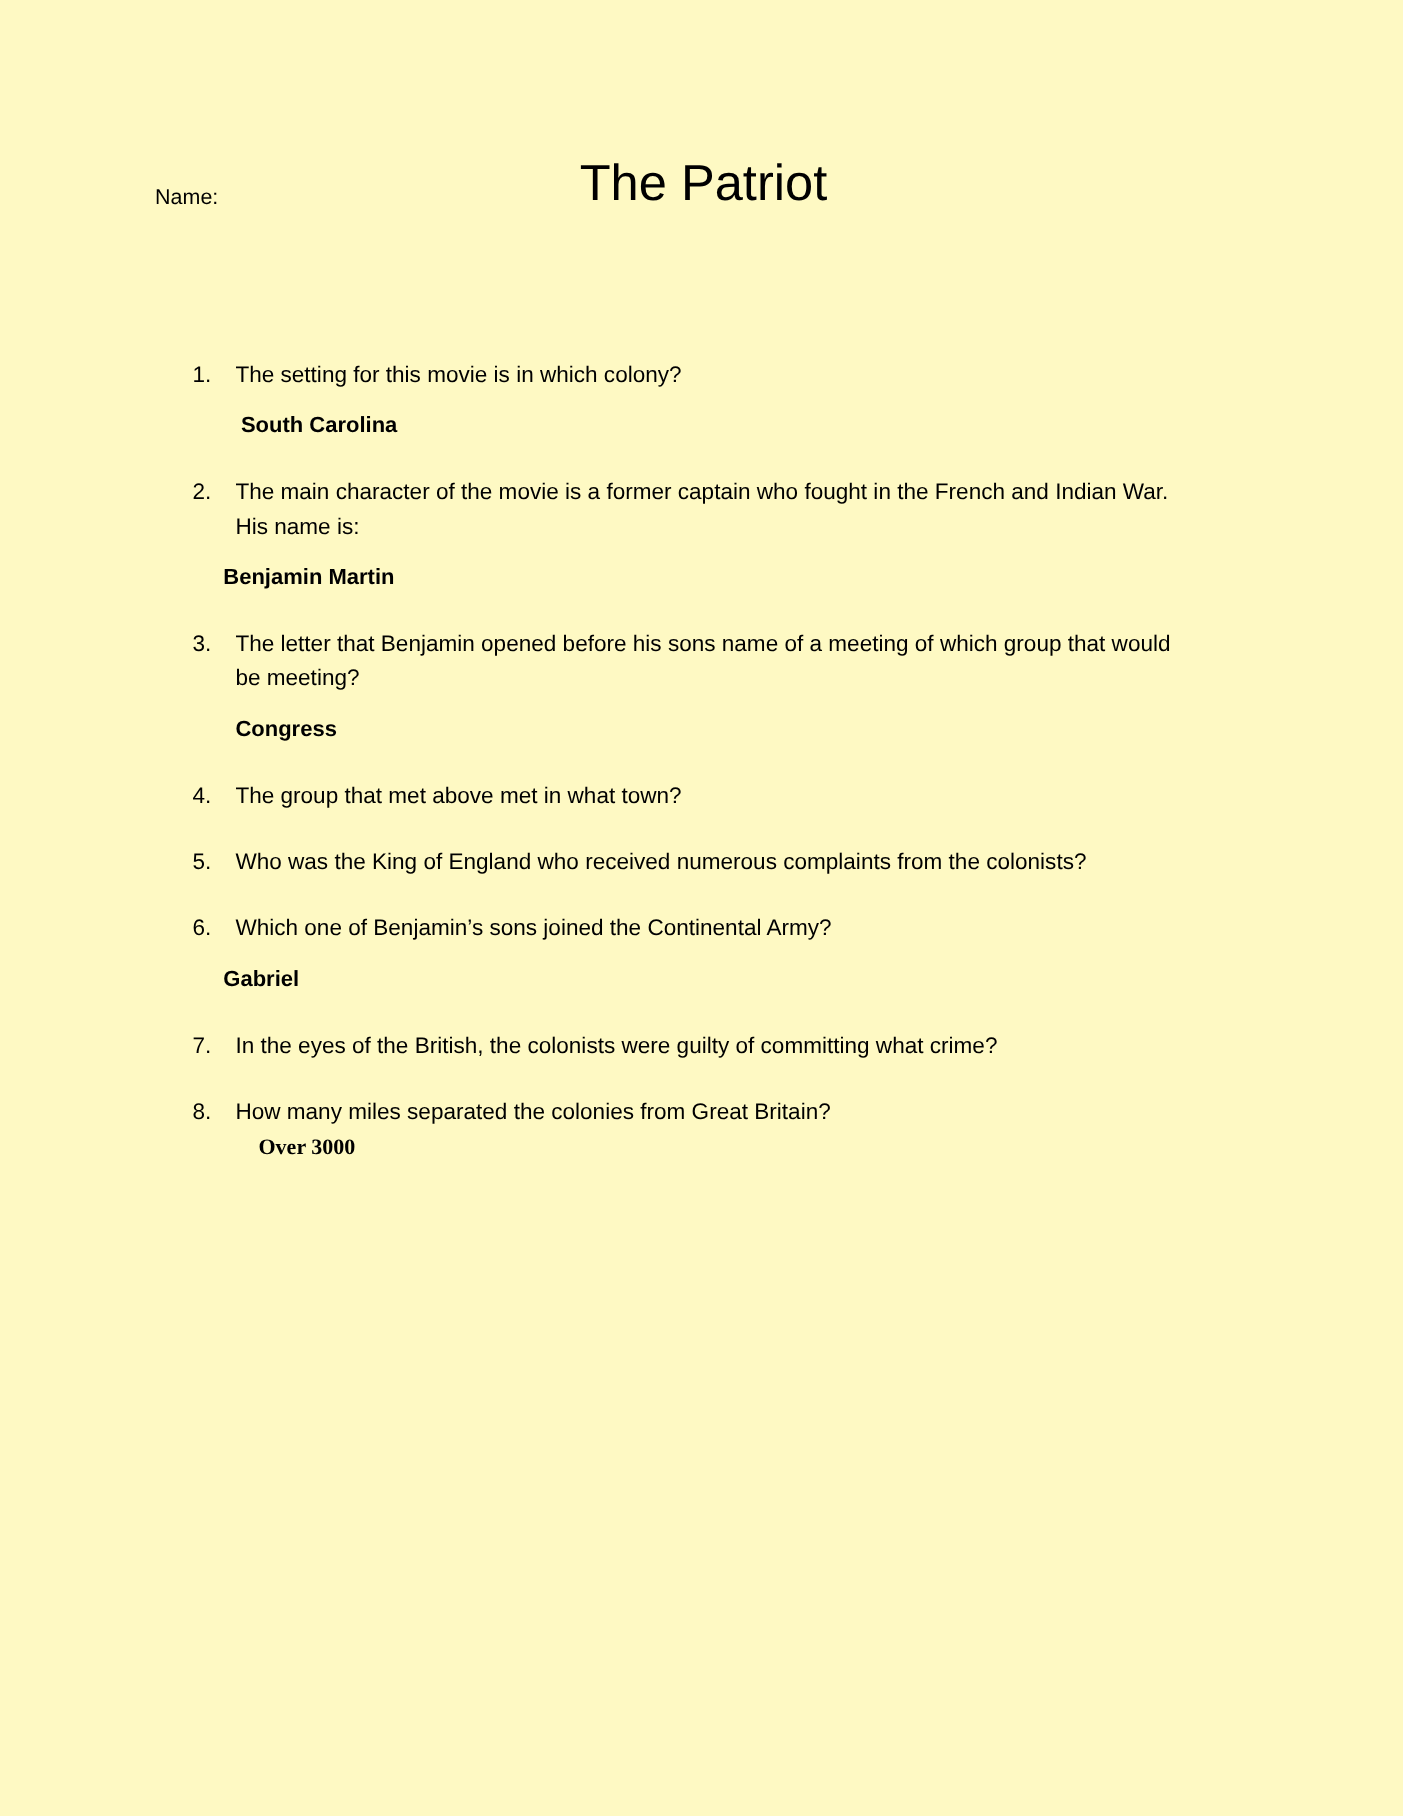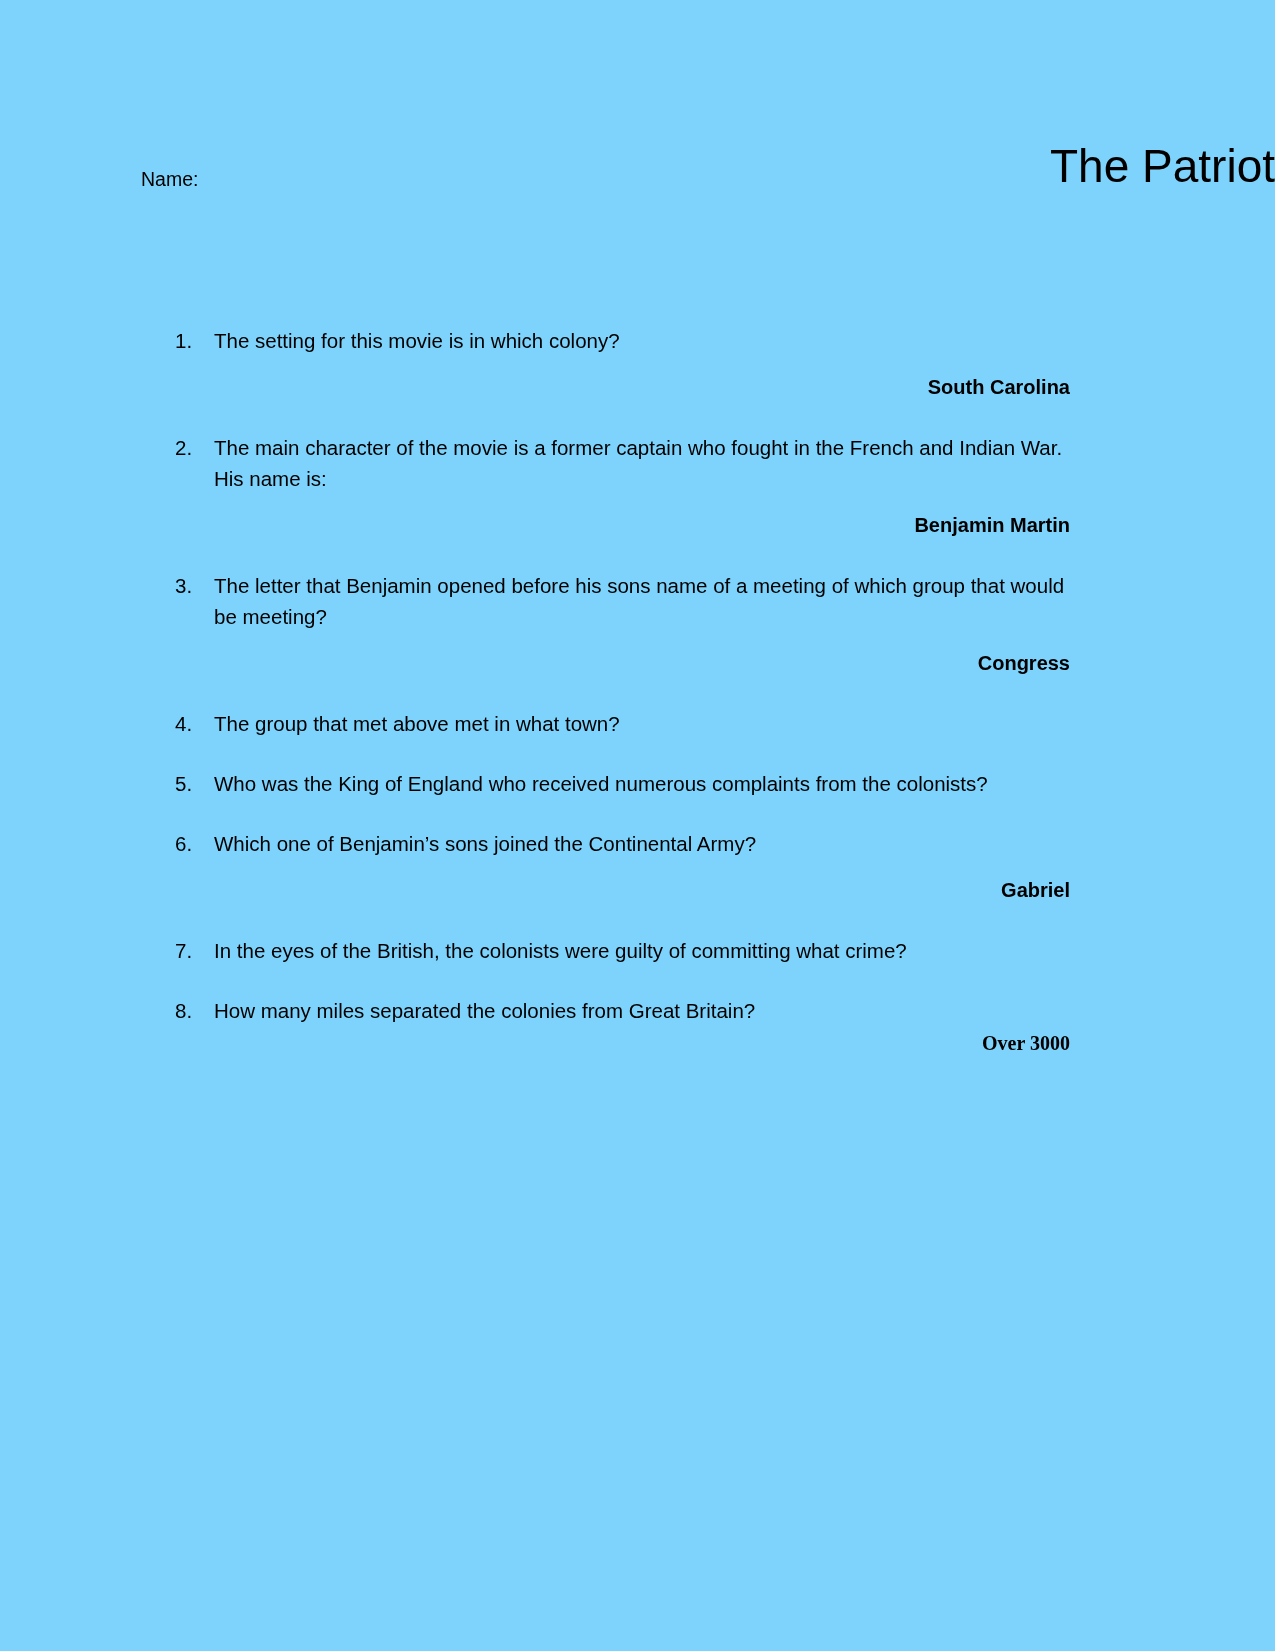--- a/index.html
+++ b/index.html
@@ -9,21 +9,21 @@
   }
   body {
     font-family: "Liberation Sans", sans-serif;
     color: #000000;
     -webkit-font-smoothing: antialiased;
   }
   .page {
     position: relative;
     width: 1275px;
     height: 1651px;
-    background: #7dd3fc;
+    background: #fef9c3;
     margin: 0 auto;
     overflow: hidden;
     box-sizing: border-box;
   }
 
   
   .header {
     position: absolute;
     left: 0;
     top: 140px;
@@ -36,21 +36,21 @@
     top: 28px;
     font-size: 19.5px;
     line-height: 1.2;
     white-space: nowrap;
   }
   .doc-title {
     position: absolute;
     left: 0;
     top: 0;
     width: 1275px;
-    text-align: right;
+    text-align: center;
     font-size: 46px;
     line-height: 1.15;
     font-weight: 400;
     letter-spacing: 0px;
   }
   .title-shift {
     display: inline-block;
     margin-left: 4px;
   }
 
@@ -81,21 +81,21 @@
     top: 0;
     width: 30px;
     text-align: left;
     font-size: 20.5px;
     line-height: 31px;
   }
   .qtext {
     display: block;
   }
   .answer {
-    text-align: right;
+    text-align: left;
     font-size: 20px;
     line-height: 31px;
     font-weight: bold;
     text-decoration: underline;
     margin-top: 16px;
     padding-left: 39px;
   }
   .answer span {
     display: inline-block;
   }

